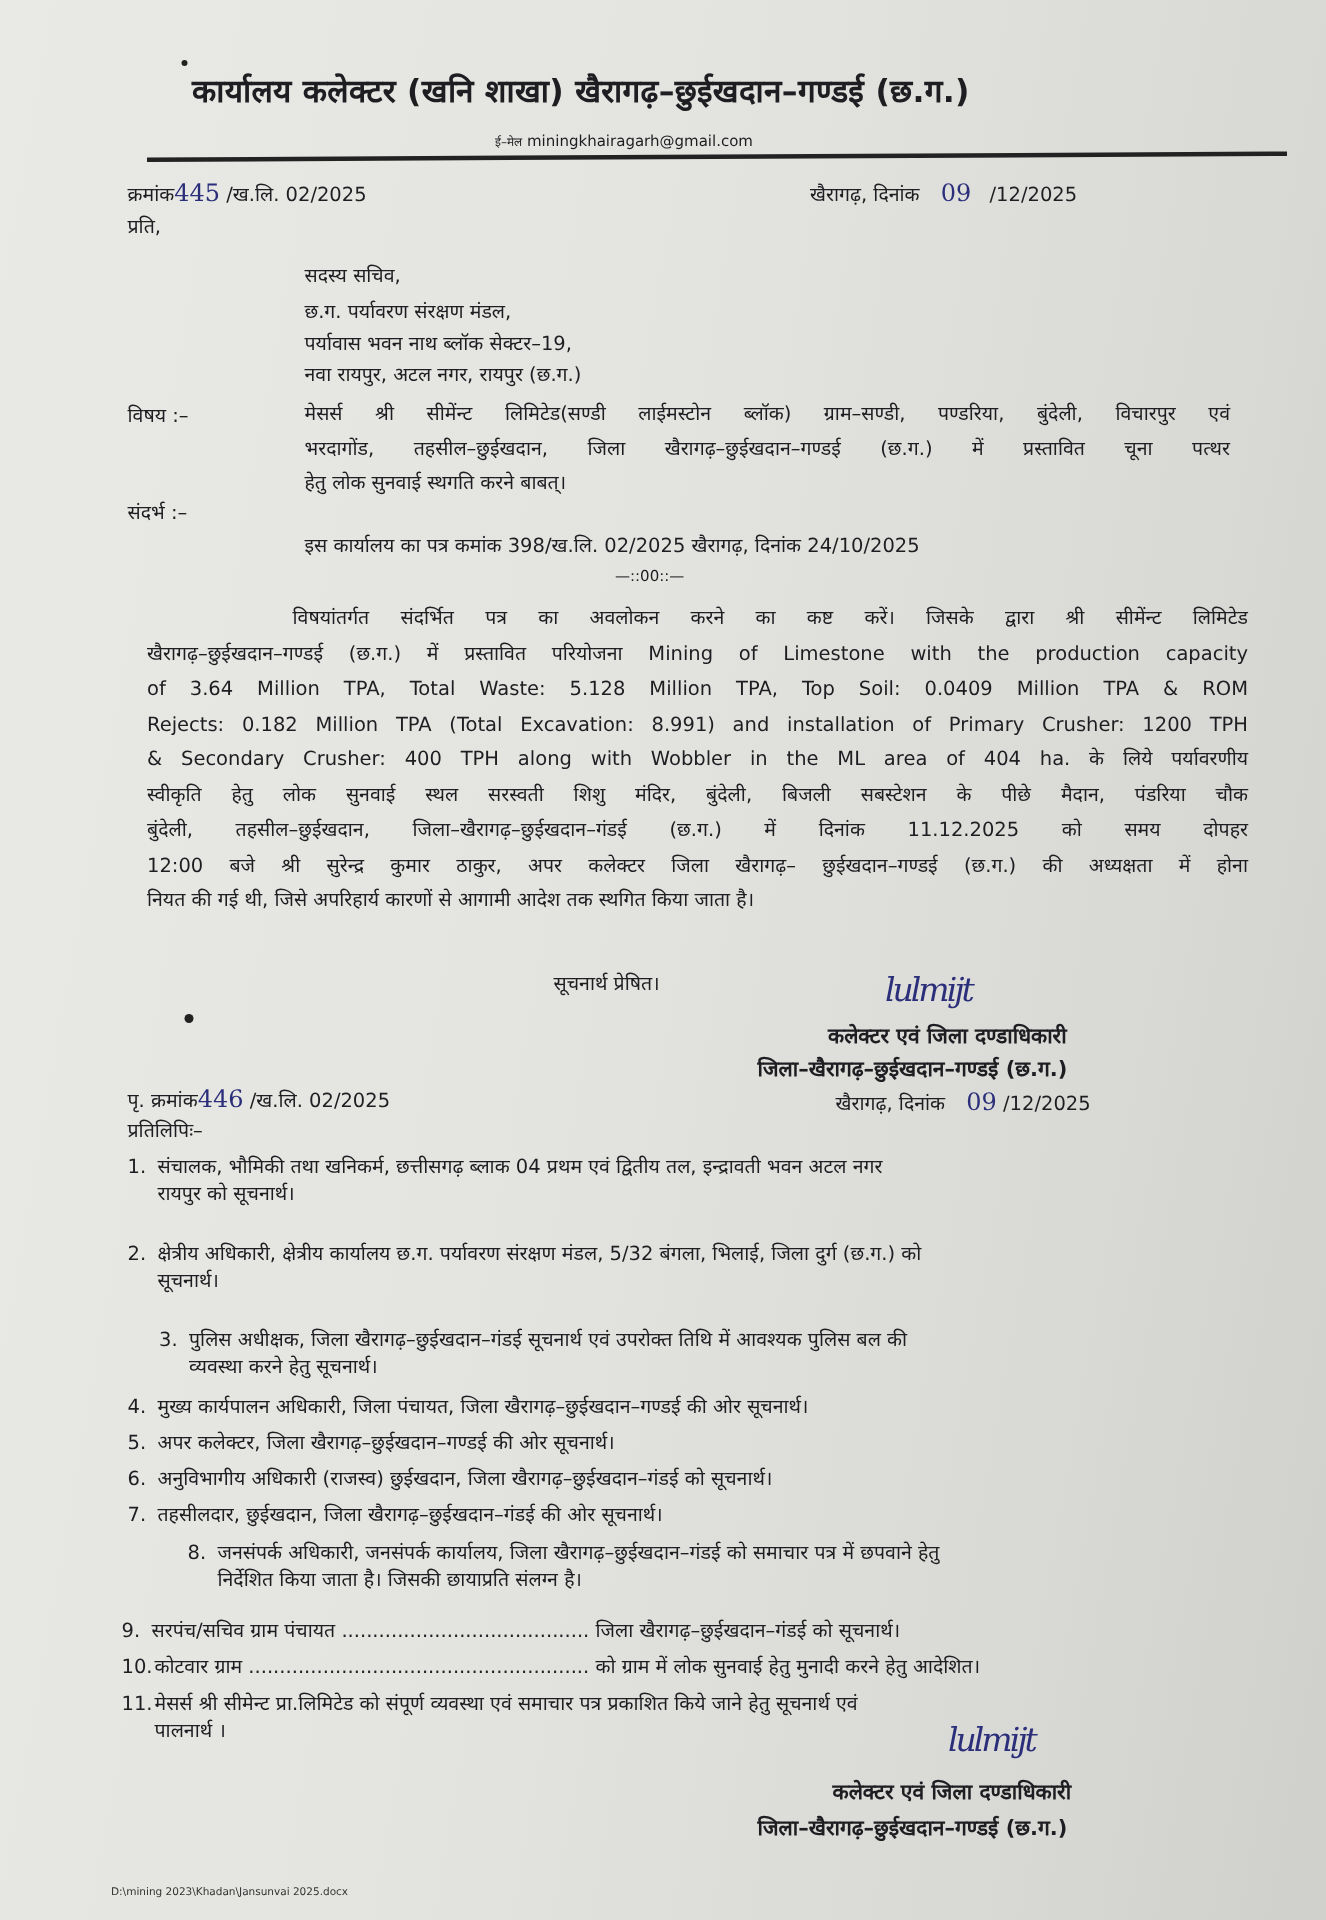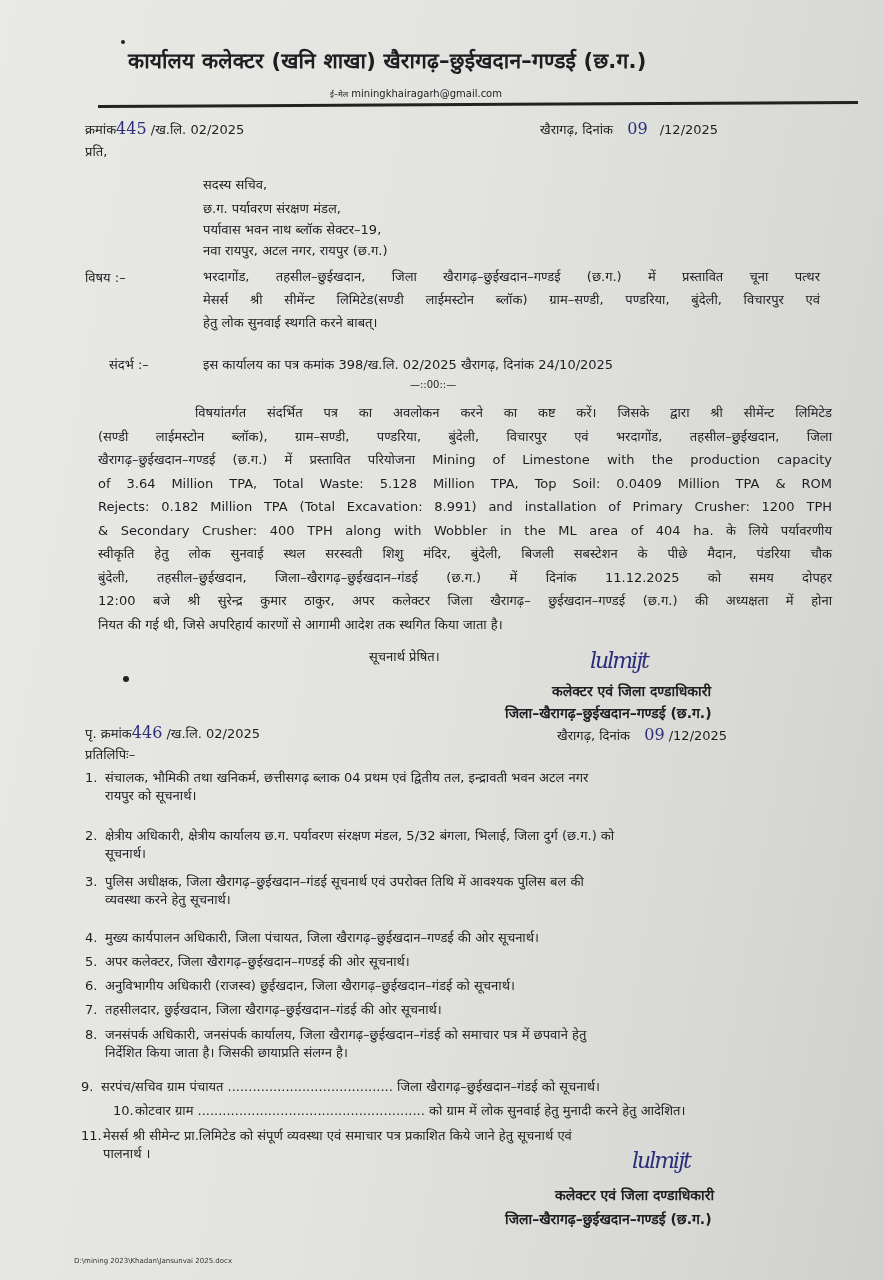--- a/index.html
+++ b/index.html
@@ -63,32 +63,31 @@
   </div>
   <div class="t" style="left:85px;top:145px;">प्रति,</div>
 
   <div class="t" style="left:203px;top:178px;">सदस्य सचिव,</div>
   <div class="t" style="left:203px;top:202px;">छ.ग. पर्यावरण संरक्षण मंडल,</div>
   <div class="t" style="left:203px;top:223px;">पर्यावास भवन नाथ ब्लॉक सेक्टर–19,</div>
   <div class="t" style="left:203px;top:244px;">नवा रायपुर, अटल नगर, रायपुर (छ.ग.)</div>
 
   <div class="t" style="left:85px;top:271px;">विषय :–</div>
   <div class="para" style="left:203px;top:265px;width:617px;line-height:23px;">
+    <span class="l">मेसर्स श्री सीमेंन्ट लिमिटेड(सण्डी लाईमस्टोन ब्लॉक) ग्राम–सण्डी, पण्डरिया, बुंदेली, विचारपुर एवं</span>
     <span class="l">भरदागोंड, तहसील–छुईखदान, जिला खैरागढ़–छुईखदान–गण्डई (छ.ग.) में प्रस्तावित चूना पत्थर</span>
-    <span class="l">मेसर्स श्री सीमेंन्ट लिमिटेड(सण्डी लाईमस्टोन ब्लॉक) ग्राम–सण्डी, पण्डरिया, बुंदेली, विचारपुर एवं</span>
     <span class="l last">हेतु लोक सुनवाई स्थगति करने बाबत्।</span>
   </div>
 
-  <div class="t" style="left:85px;top:358px;margin-left:24px;">संदर्भ :–</div>
+  <div class="t" style="left:85px;top:336px;">संदर्भ :–</div>
   <div class="t" style="left:203px;top:358px;">इस कार्यालय का पत्र कमांक 398/ख.लि. 02/2025 खैरागढ़, दिनांक 24/10/2025</div>
   <div class="t" style="left:410px;top:380px;font-size:10px;">—::00::—</div>
 
   <div class="para" style="left:88px;top:401px;width:734px;margin-left:10px;">
     <span class="l" style="padding-left:97px;">विषयांतर्गत संदर्भित पत्र का अवलोकन करने का कष्ट करें। जिसके द्वारा श्री सीमेंन्ट लिमिटेड</span>
-    <span class="l">(सण्डी लाईमस्टोन ब्लॉक), ग्राम–सण्डी, पण्डरिया, बुंदेली, विचारपुर एवं भरदागोंड, तहसील–छुईखदान, जिला</span>
     <span class="l">खैरागढ़–छुईखदान–गण्डई (छ.ग.) में प्रस्तावित परियोजना Mining of Limestone with the production capacity</span>
     <span class="l">of 3.64 Million TPA, Total Waste: 5.128 Million TPA, Top Soil: 0.0409 Million TPA &amp; ROM</span>
     <span class="l">Rejects: 0.182 Million TPA (Total Excavation: 8.991) and installation of Primary Crusher: 1200 TPH</span>
     <span class="l">&amp; Secondary Crusher: 400 TPH along with Wobbler in the ML area of 404 ha. के लिये पर्यावरणीय</span>
     <span class="l">स्वीकृति हेतु लोक सुनवाई स्थल सरस्वती शिशु मंदिर, बुंदेली, बिजली सबस्टेशन के पीछे मैदान, पंडरिया चौक</span>
     <span class="l">बुंदेली, तहसील–छुईखदान, जिला–खैरागढ़–छुईखदान–गंडई (छ.ग.) में दिनांक 11.12.2025 को समय दोपहर</span>
     <span class="l">12:00 बजे श्री सुरेन्द्र कुमार ठाकुर, अपर कलेक्टर जिला खैरागढ़– छुईखदान–गण्डई (छ.ग.) की अध्यक्षता में होना</span>
     <span class="l last">नियत की गई थी, जिसे अपरिहार्य कारणों से आगामी आदेश तक स्थगित किया जाता है।</span>
   </div>
   <div class="t" style="left:369px;top:650px;">सूचनार्थ प्रेषित।</div>
@@ -112,45 +111,45 @@
 
   <div class="list">
     <div class="li" style="top:0px;width:740px;">
       <span style="display:inline-block;width:20px;">1.</span><span>संचालक, भौमिकी तथा खनिकर्म, छत्तीसगढ़ ब्लाक 04 प्रथम एवं द्वितीय तल, इन्द्रावती भवन अटल नगर</span><br>
       <span style="display:inline-block;width:20px;margin-top:10px;"></span><span>रायपुर को सूचनार्थ।</span>
     </div>
     <div class="li" style="top:58px;">
       <span style="display:inline-block;width:20px;">2.</span><span>क्षेत्रीय अधिकारी, क्षेत्रीय कार्यालय छ.ग. पर्यावरण संरक्षण मंडल, 5/32 बंगला, भिलाई, जिला दुर्ग (छ.ग.) को</span><br>
       <span style="display:inline-block;width:20px;margin-top:10px;"></span><span>सूचनार्थ।</span>
     </div>
-    <div class="li" style="top:104px;">
+    <div class="li" style="top:115px;margin-left:21px;">
       <span style="display:inline-block;width:20px;">3.</span><span>पुलिस अधीक्षक, जिला खैरागढ़–छुईखदान–गंडई सूचनार्थ एवं उपरोक्त तिथि में आवश्यक पुलिस बल की</span><br>
       <span style="display:inline-block;width:20px;margin-top:10px;"></span><span>व्यवस्था करने हेतु सूचनार्थ।</span>
     </div>
     <div class="li" style="top:160px;">
       <span style="display:inline-block;width:20px;">4.</span><span>मुख्य कार्यपालन अधिकारी, जिला पंचायत, जिला खैरागढ़–छुईखदान–गण्डई की ओर सूचनार्थ।</span>
     </div>
     <div class="li" style="top:184px;">
       <span style="display:inline-block;width:20px;">5.</span><span>अपर कलेक्टर, जिला खैरागढ़–छुईखदान–गण्डई की ओर सूचनार्थ।</span>
     </div>
     <div class="li" style="top:208px;">
       <span style="display:inline-block;width:20px;">6.</span><span>अनुविभागीय अधिकारी (राजस्व) छुईखदान, जिला खैरागढ़–छुईखदान–गंडई को सूचनार्थ।</span>
     </div>
     <div class="li" style="top:232px;">
       <span style="display:inline-block;width:20px;">7.</span><span>तहसीलदार, छुईखदान, जिला खैरागढ़–छुईखदान–गंडई की ओर सूचनार्थ।</span>
     </div>
-    <div class="li" style="top:257px;">
+    <div class="li" style="top:257px;margin-left:40px;">
       <span style="display:inline-block;width:20px;">8.</span><span>जनसंपर्क अधिकारी, जनसंपर्क कार्यालय, जिला खैरागढ़–छुईखदान–गंडई को समाचार पत्र में छपवाने हेतु</span><br>
       <span style="display:inline-block;width:20px;margin-top:8px;"></span><span>निर्देशित किया जाता है। जिसकी छायाप्रति संलग्न है।</span>
     </div>
     <div class="li" style="top:309px;left:-4px;">
       <span style="display:inline-block;width:20px;">9.</span><span>सरपंच/सचिव ग्राम पंचायत ........................................ जिला खैरागढ़–छुईखदान–गंडई को सूचनार्थ।</span>
     </div>
     <div class="li" style="top:333px;left:-4px;">
-      <span style="display:inline-block;width:22px;margin-left:32px;">10.</span><span>कोटवार ग्राम ....................................................... को ग्राम में लोक सुनवाई हेतु मुनादी करने हेतु आदेशित।</span>
+      <span style="display:inline-block;width:22px;">10.</span><span>कोटवार ग्राम ....................................................... को ग्राम में लोक सुनवाई हेतु मुनादी करने हेतु आदेशित।</span>
     </div>
     <div class="li" style="top:358px;left:-4px;">
       <span style="display:inline-block;width:22px;">11.</span><span>मेसर्स श्री सीमेन्ट प्रा.लिमिटेड को संपूर्ण व्यवस्था एवं समाचार पत्र प्रकाशित किये जाने हेतु सूचनार्थ एवं</span><br>
       <span style="display:inline-block;width:22px;margin-top:8px;"></span><span>पालनार्थ ।</span>
     </div>
   </div>
 
   <div class="sig" style="left:632px;top:1148px;">lulmijt</div>
   <div class="t" style="left:555px;top:1188px;font-size:14px;font-weight:bold;">कलेक्टर एवं जिला दण्डाधिकारी</div>
   <div class="t" style="left:505px;top:1212px;font-size:14px;font-weight:bold;">जिला–खैरागढ़–छुईखदान–गण्डई (छ.ग.)</div>

